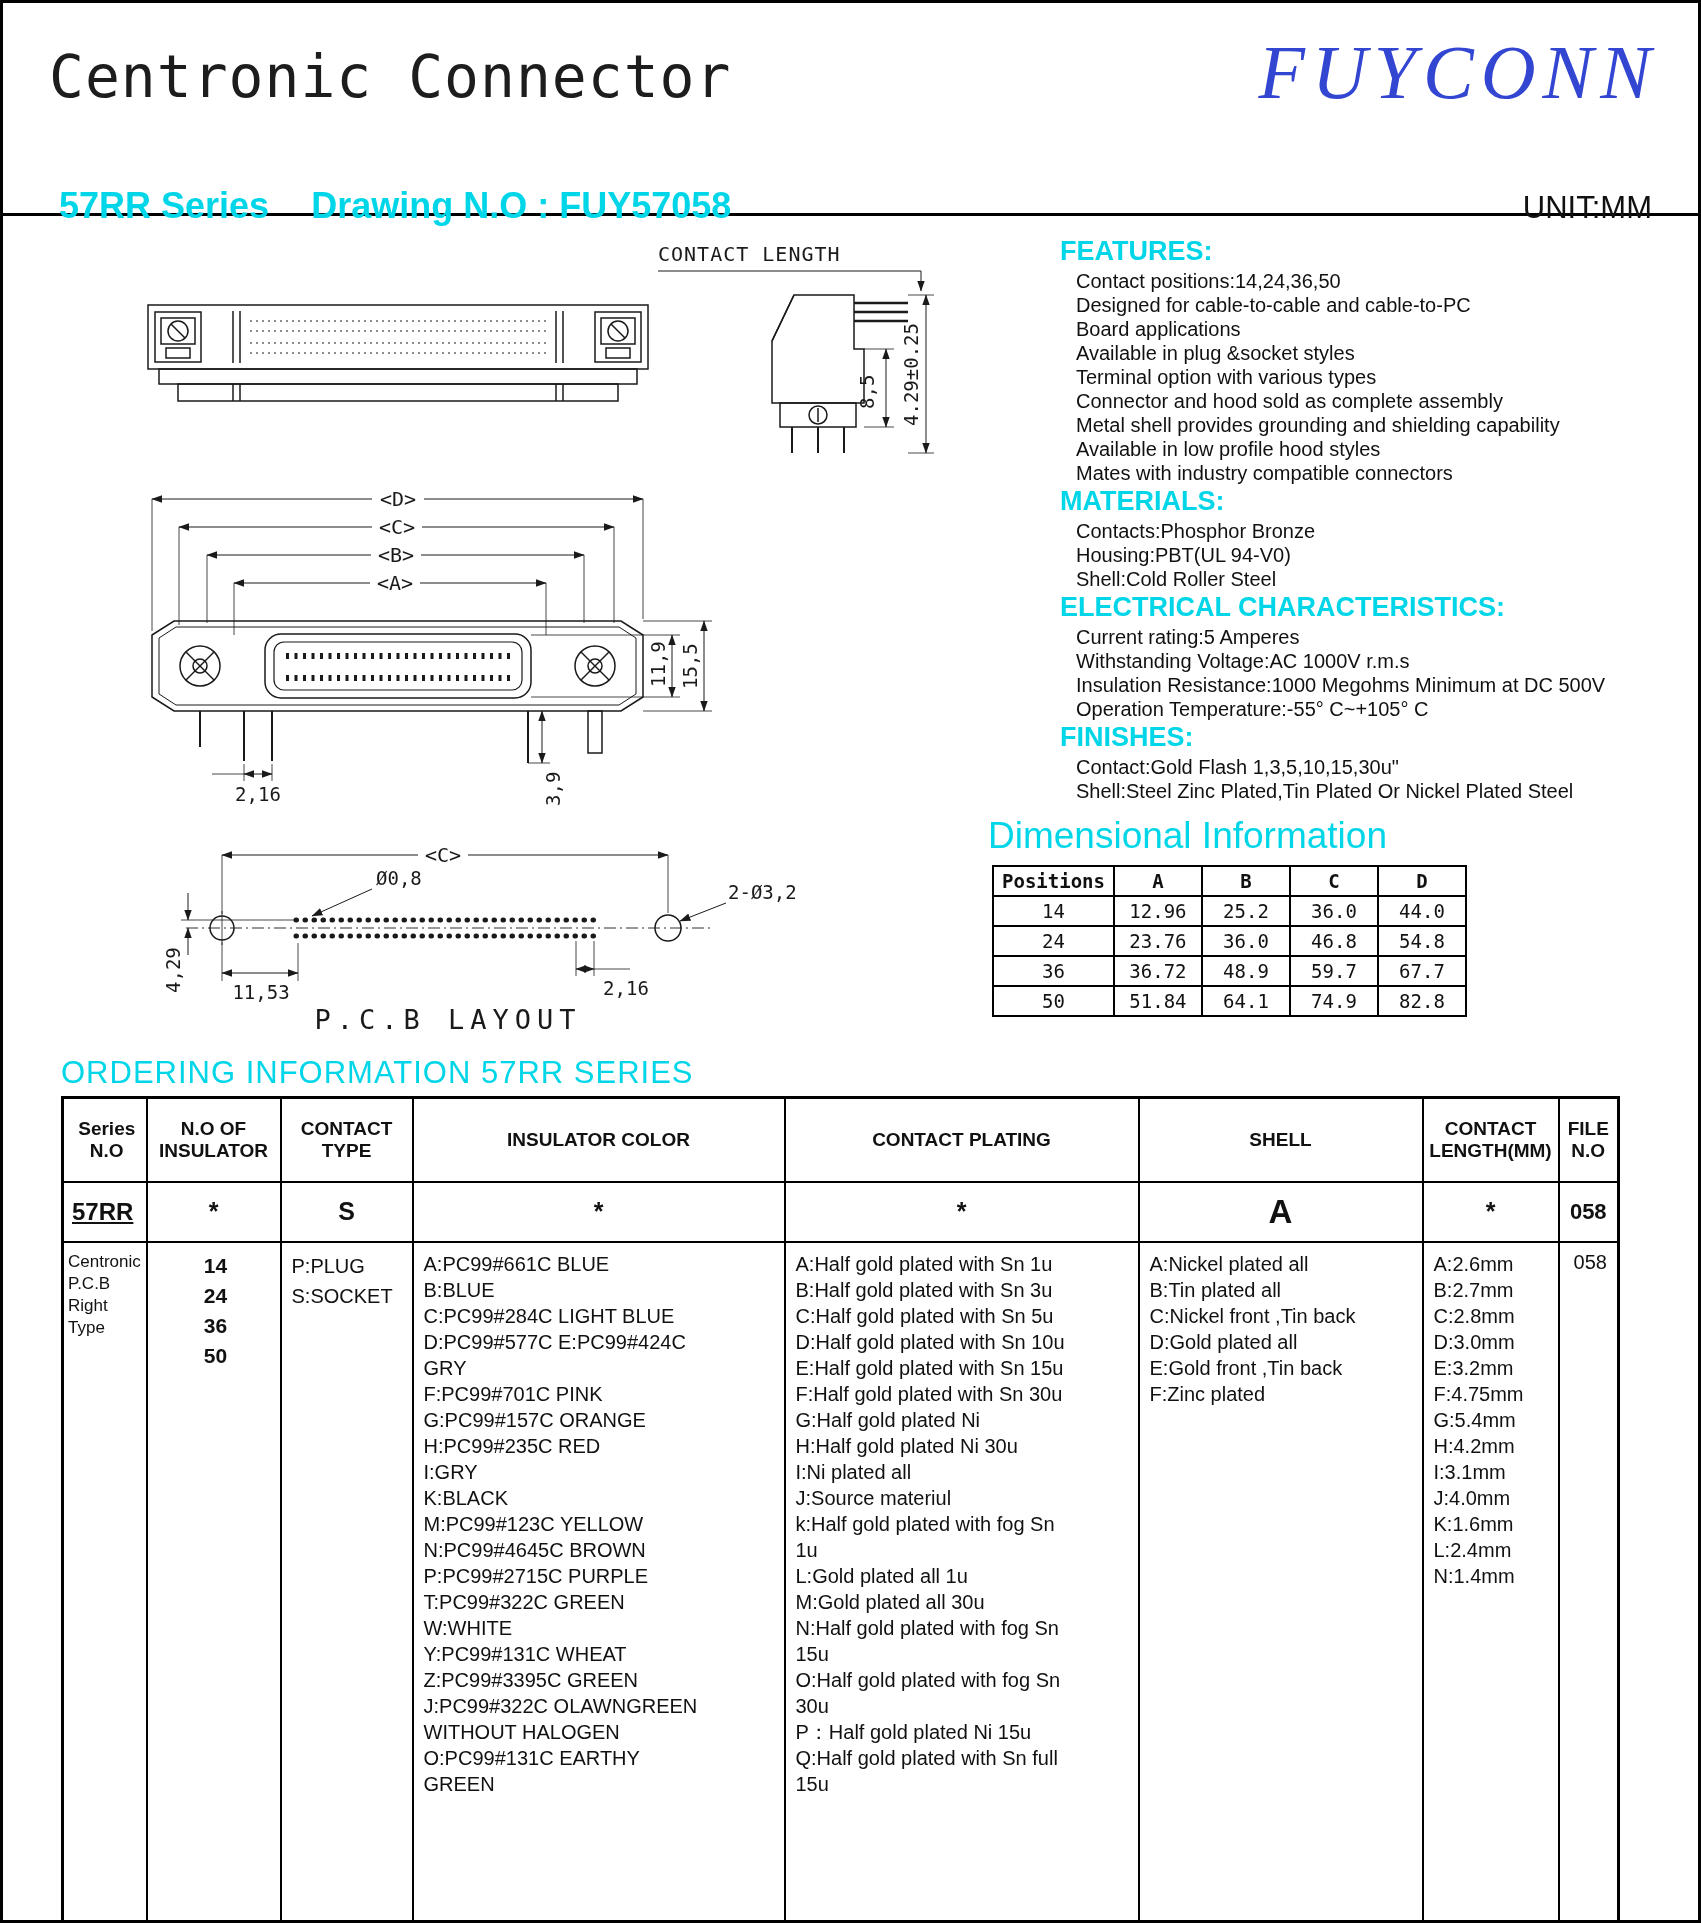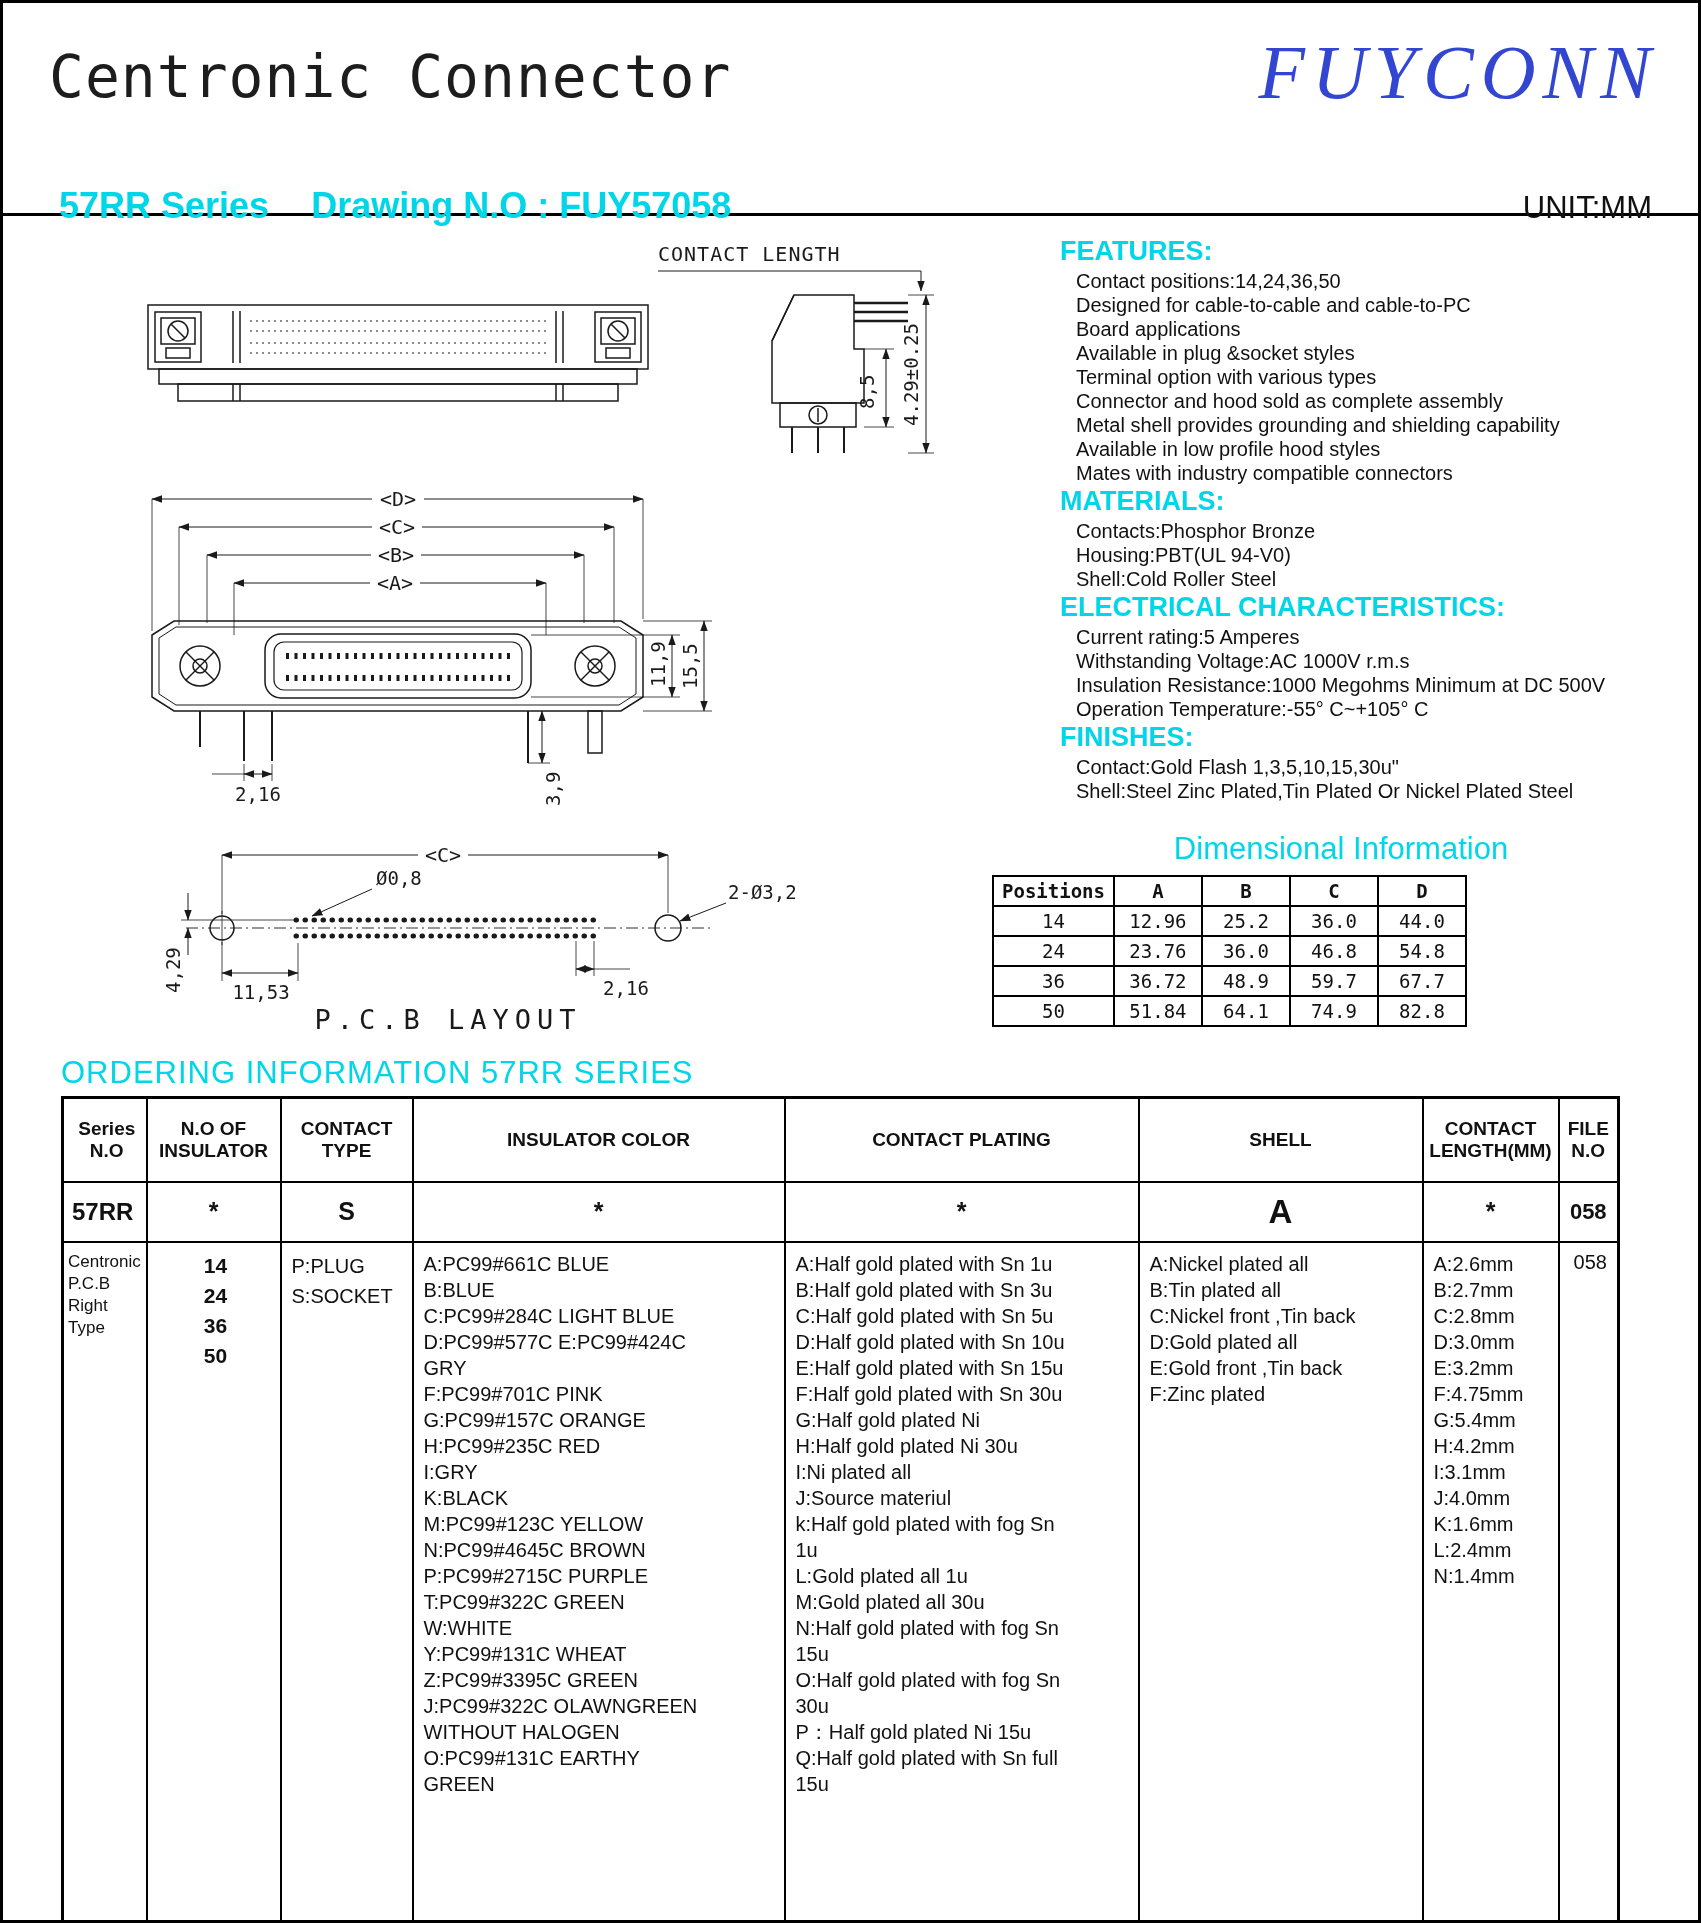--- a/index.html
+++ b/index.html
@@ -25,42 +25,42 @@
   
   .drawings { position:absolute; left:25px; top:228px; }
   .drawings text { fill:#1a1a1a; stroke:none; font-family:"DejaVu Sans Mono", monospace; }
 
   
   .right-col { position:absolute; left:985px; top:232px; width:706px; }
   .spec-block { padding-left:88px; }
   .spec-heading { color:#00d6e8; font-size:27px; font-weight:bold; line-height:32px;
                   margin:0 0 2px -16px; }
   .spec-list div { font-size:20px; line-height:24px; color:#111; }
-  .dim-heading { color:#00d6e8; font-size:31px; font-weight:400; margin:28px 0 8px 0;text-align:center; }
+  .dim-heading { color:#00d6e8; font-size:37px; font-weight:400; margin:12px 0 8px 0; }
   .dim-table { border-collapse:collapse; margin-left:4px;
                font-family:"DejaVu Sans Mono", monospace; }
   .dim-table th, .dim-table td { border:2px solid #000; height:30px; text-align:center;
                font-size:19px; padding:0 8px; }
   .dim-table th { font-weight:bold; width:88px; }
   .dim-table th:first-child { width:118px; }
   .dim-table td { font-weight:400; }
 
   
   .ordering { position:absolute; left:58px; top:1052px; width:1562px; }
   .ordering-heading { color:#00d6e8; font-size:31px; font-weight:400; letter-spacing:1px;
                       margin-bottom:5px; }
   .order-table { border-collapse:collapse; table-layout:fixed; width:1556px; height:830px;
                  border:3px solid #000; }
   .order-table th, .order-table td { border:2px solid #000; }
   .order-table thead th { font-size:19px; font-weight:bold; white-space:pre-line;
                  text-align:center; vertical-align:middle; height:84px; padding:4px 2px; }
   .order-table thead th:first-child { text-align:center; padding-left:6px; }
   .code-row td { height:60px; text-align:center; vertical-align:middle;
                  font-weight:bold; font-size:25px; }
-  .code-row td:first-child { text-align:left; padding-left:8px; font-size:24px; }
+  .code-row td:first-child { text-align:left; padding-left:8px; font-size:24px;text-decoration:underline; }
   .code-row td:nth-child(6) { font-size:33px; }
   .code-row td:nth-child(8) { font-size:22px; }
   .detail-row td { vertical-align:top; padding:8px 6px 8px 10px; font-size:20px; }
   .lines div { line-height:26px; }
   .cell-series { padding-left:4px !important; }
   .cell-series div { font-size:17px; line-height:22px; }
   .cell-contacts { text-align:center; font-weight:bold; }
   .cell-contacts div { font-size:21px; line-height:30px; }
   .cell-type div { line-height:30px; }
   .cell-file { text-align:center; }

